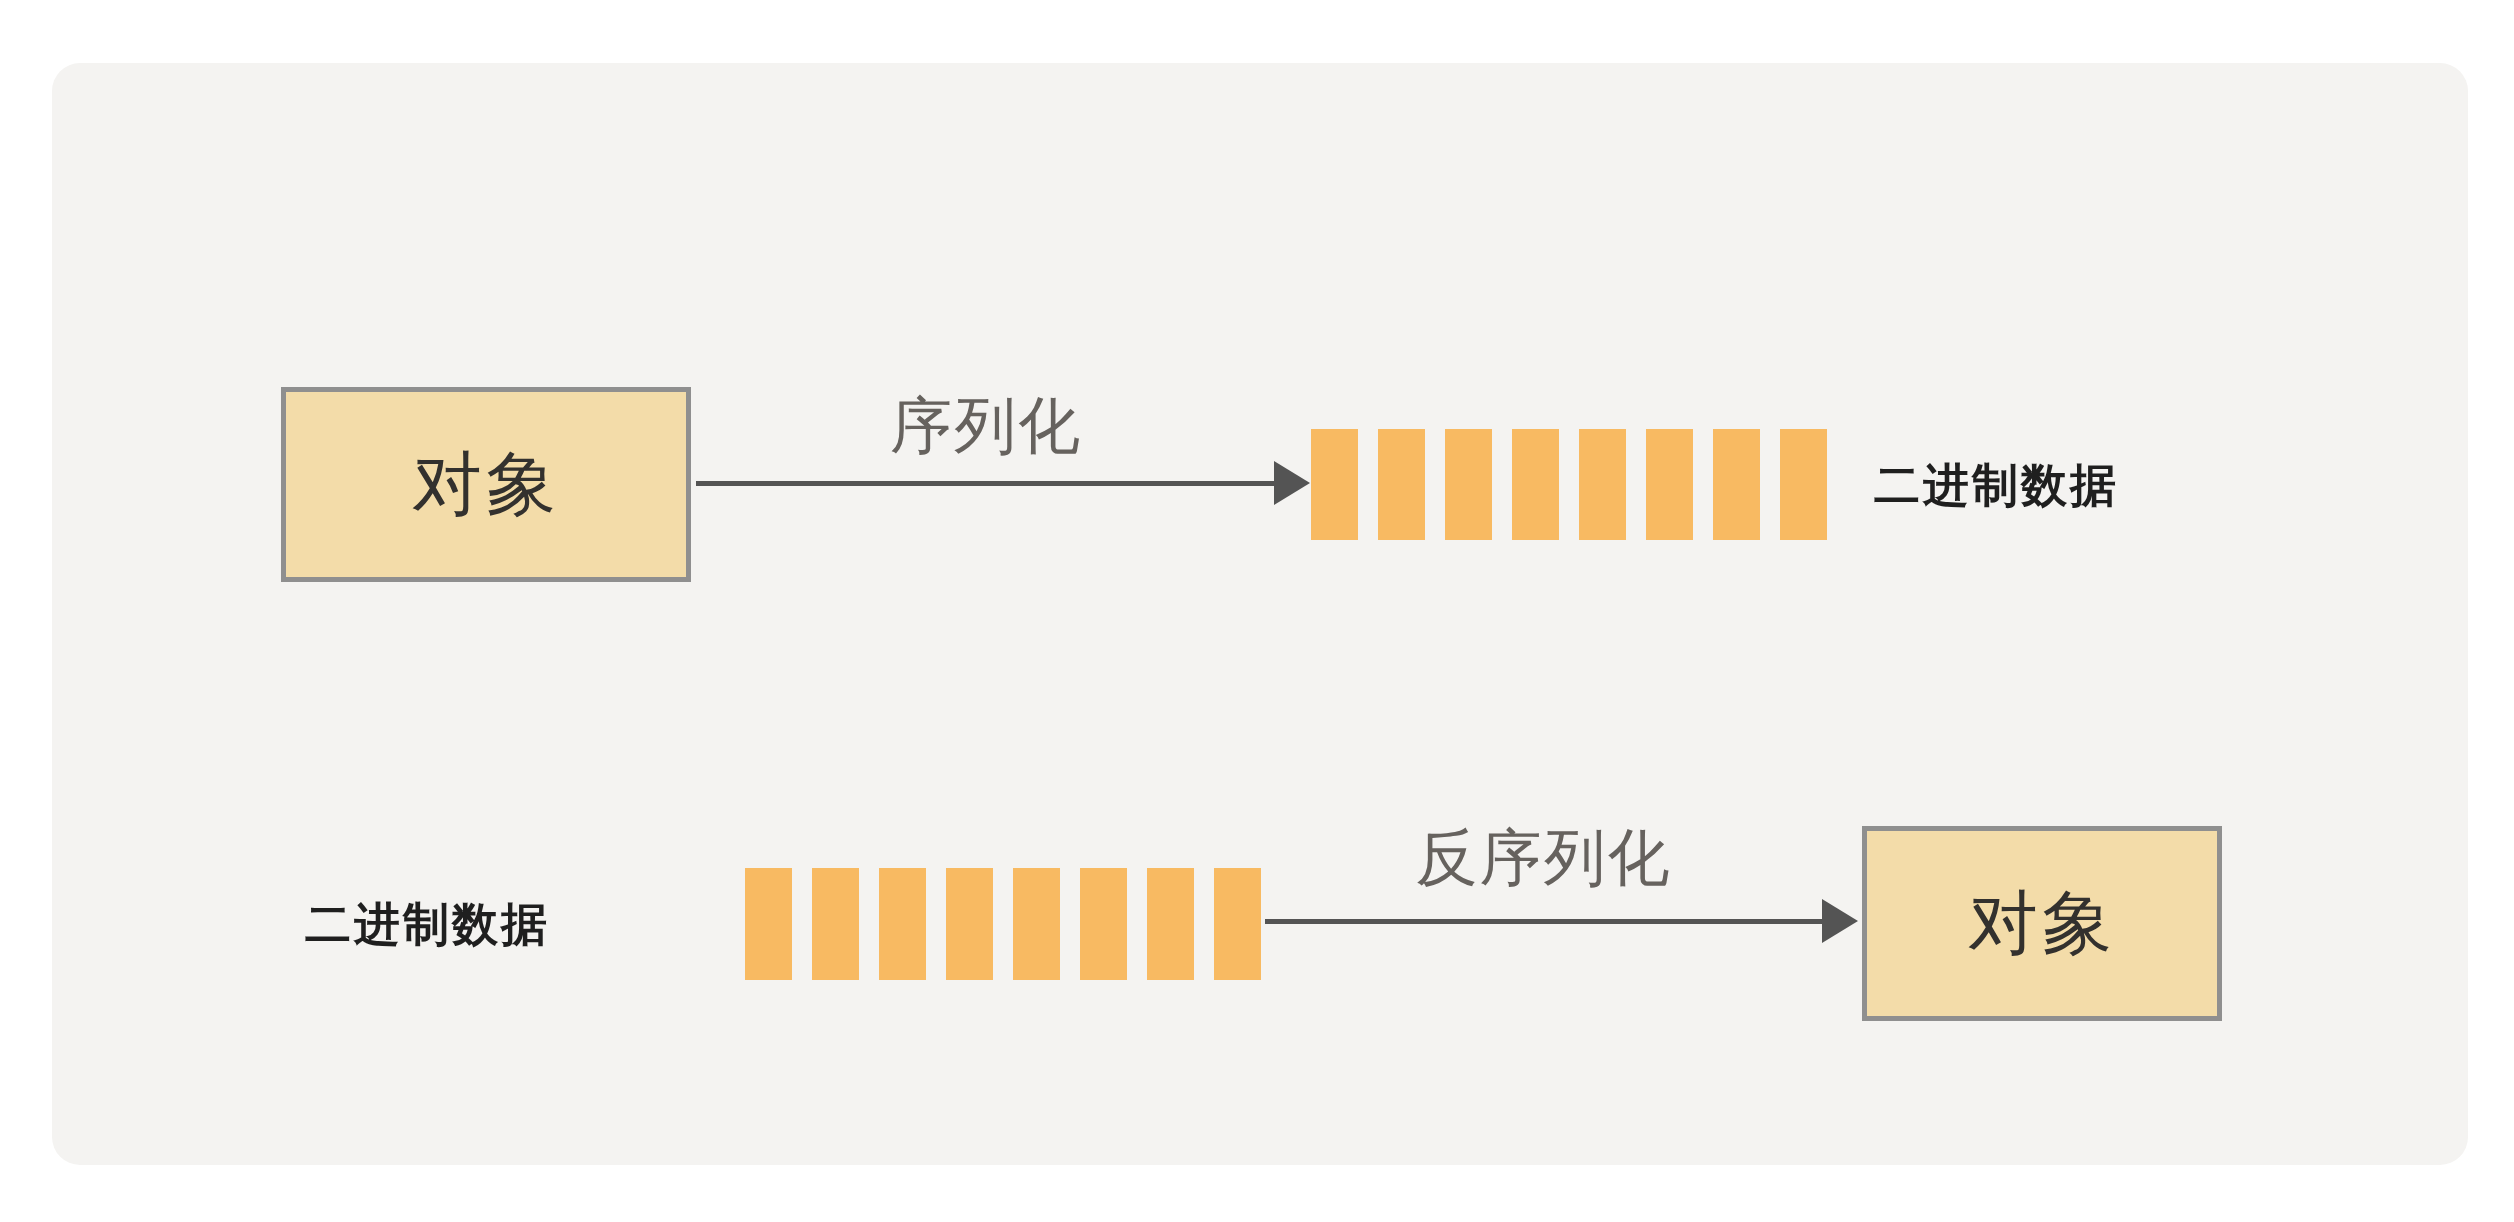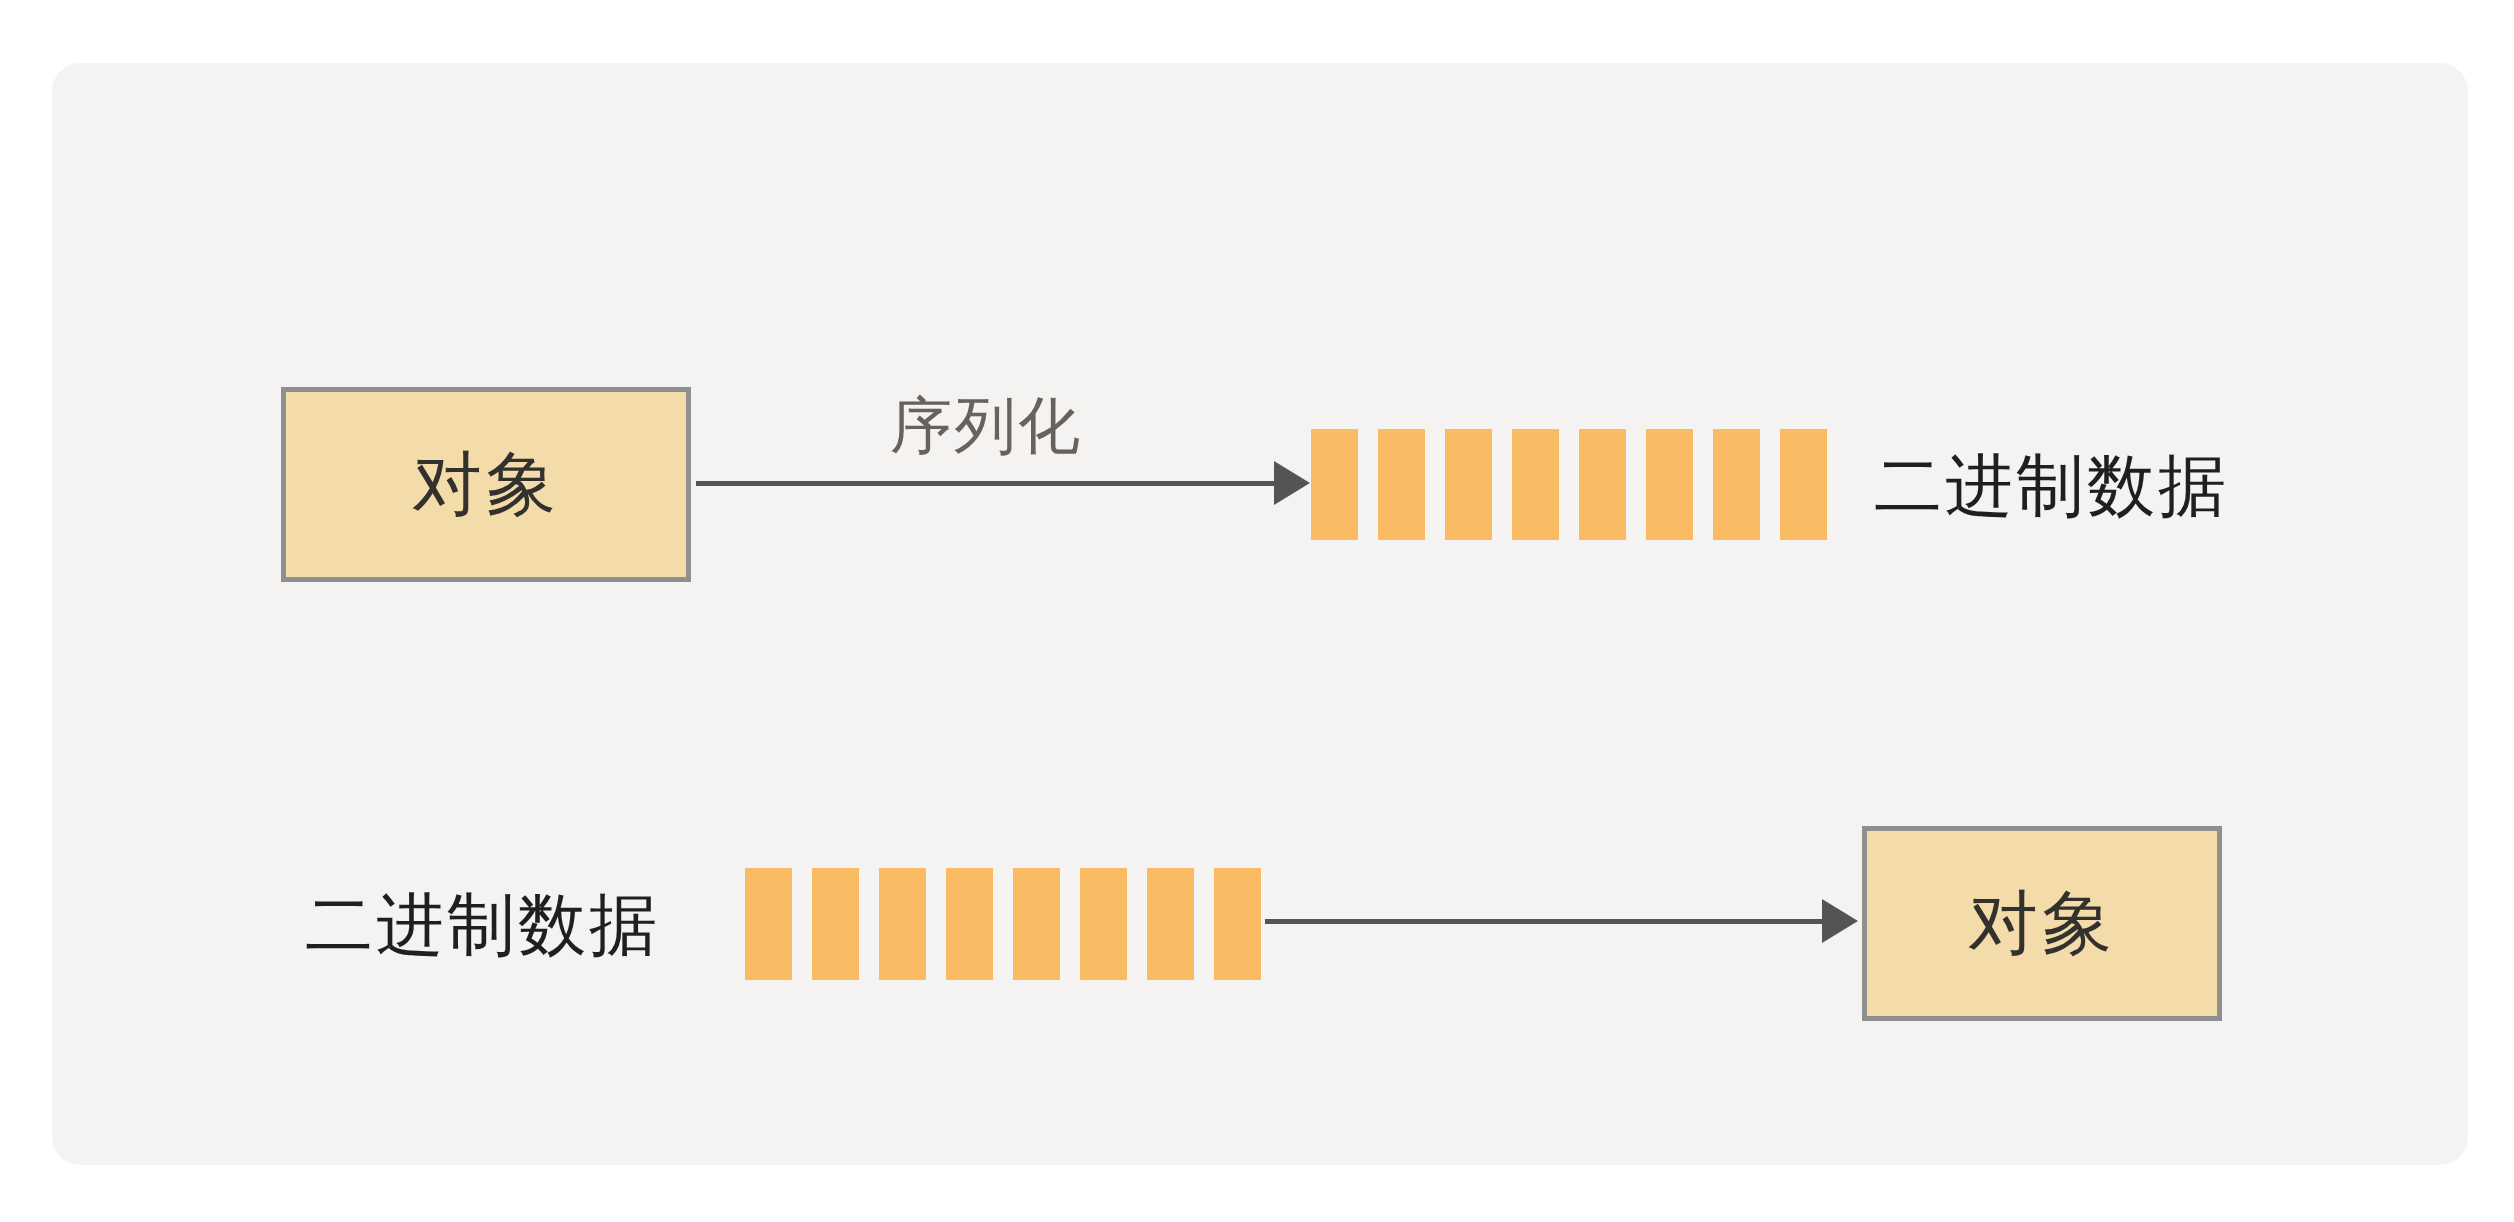--- a/index.html
+++ b/index.html
@@ -77,25 +77,26 @@
   .bars.top { left: 1259px; top: 366px; height: 111px; }
   .bars.bottom { left: 693px; top: 805px; height: 112px; }
   .bar {
     width: 47px;
     height: 100%;
     background: var(--bar-orange, #F8BA62);
   }
 
   .binary-text {
     position: absolute;
-    font-size: 68px;
+    font-size: 46px;
     line-height: 76px;
     color: var(--binary-text-color, #1F1F1F);
     letter-spacing: 3px;
     white-space: nowrap;
+    font-weight: bold;
   }
   .binary-text.top { left: 1822px; top: 384px; }
   .binary-text.bottom { left: 253px; top: 823px; }
 </style>
 </head>
 <body>
 
 <div class="canvas">
   <div class="panel">
 
@@ -126,20 +127,21 @@
         <div class="bar"></div>
         <div class="bar"></div>
         <div class="bar"></div>
         <div class="bar"></div>
         <div class="bar"></div>
         <div class="bar"></div>
         <div class="bar"></div>
         <div class="bar"></div>
       </div>
 
+    <div class="arrow-label bottom">反序列化</div>
     <div class="arrow-line bottom"></div>
     <div class="arrow-head bottom"></div>
 
     <div class="obj-box bottom">
       <span>对象</span>
     </div>
 
   </div>
 </div>
 

